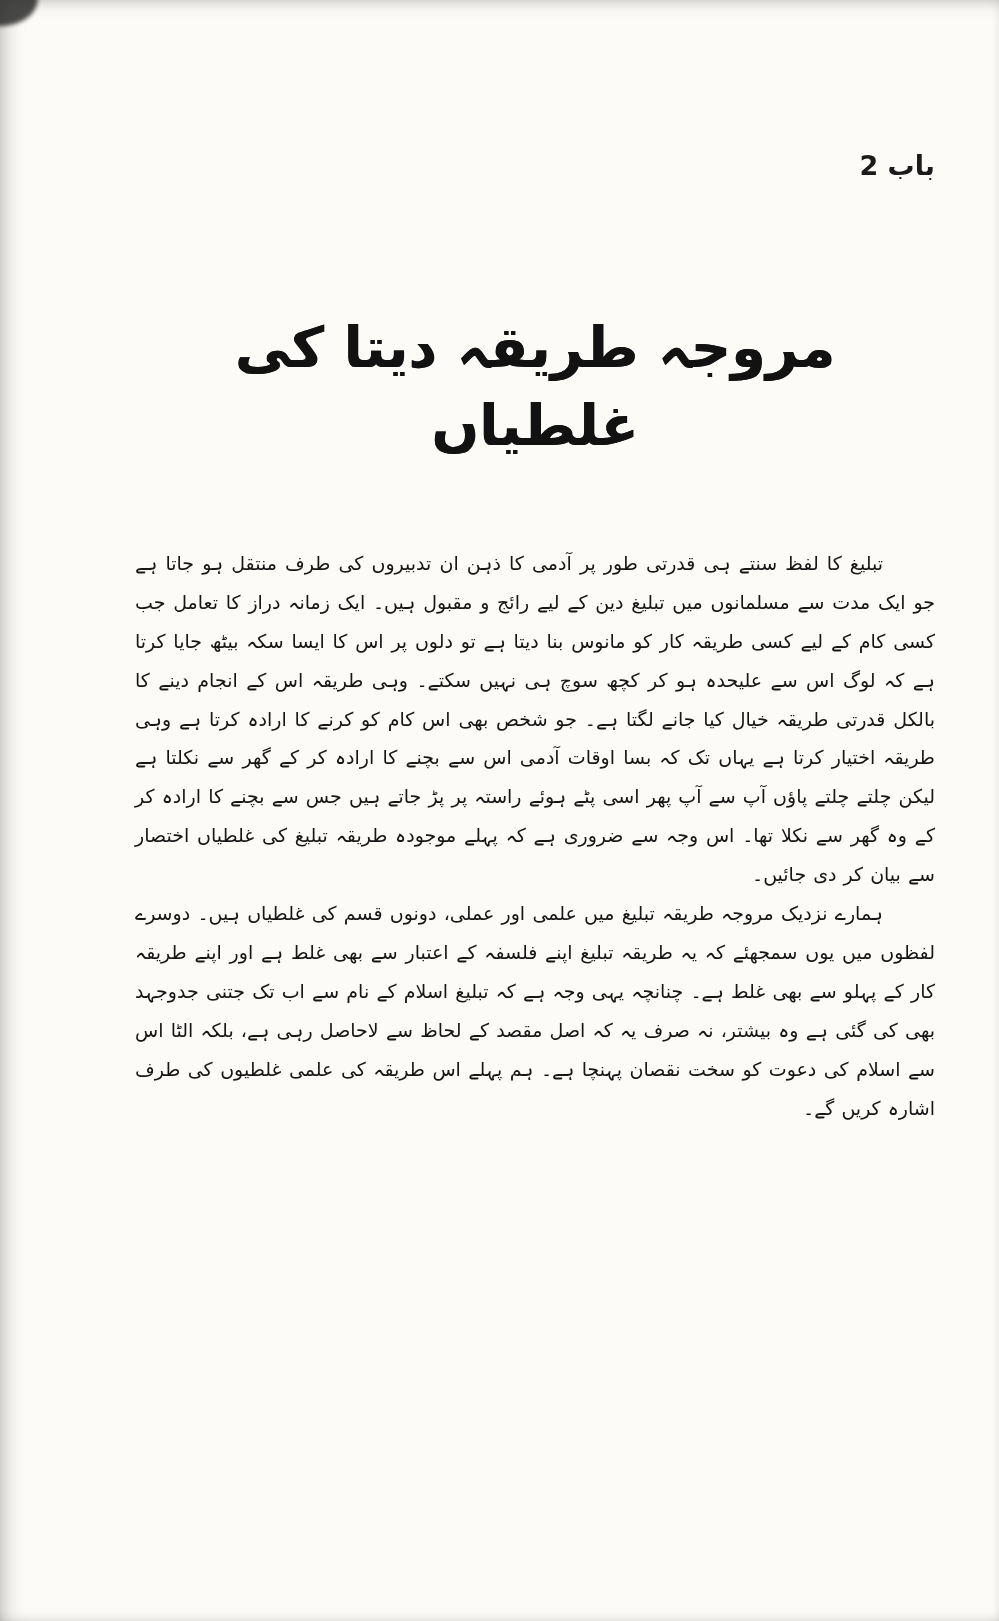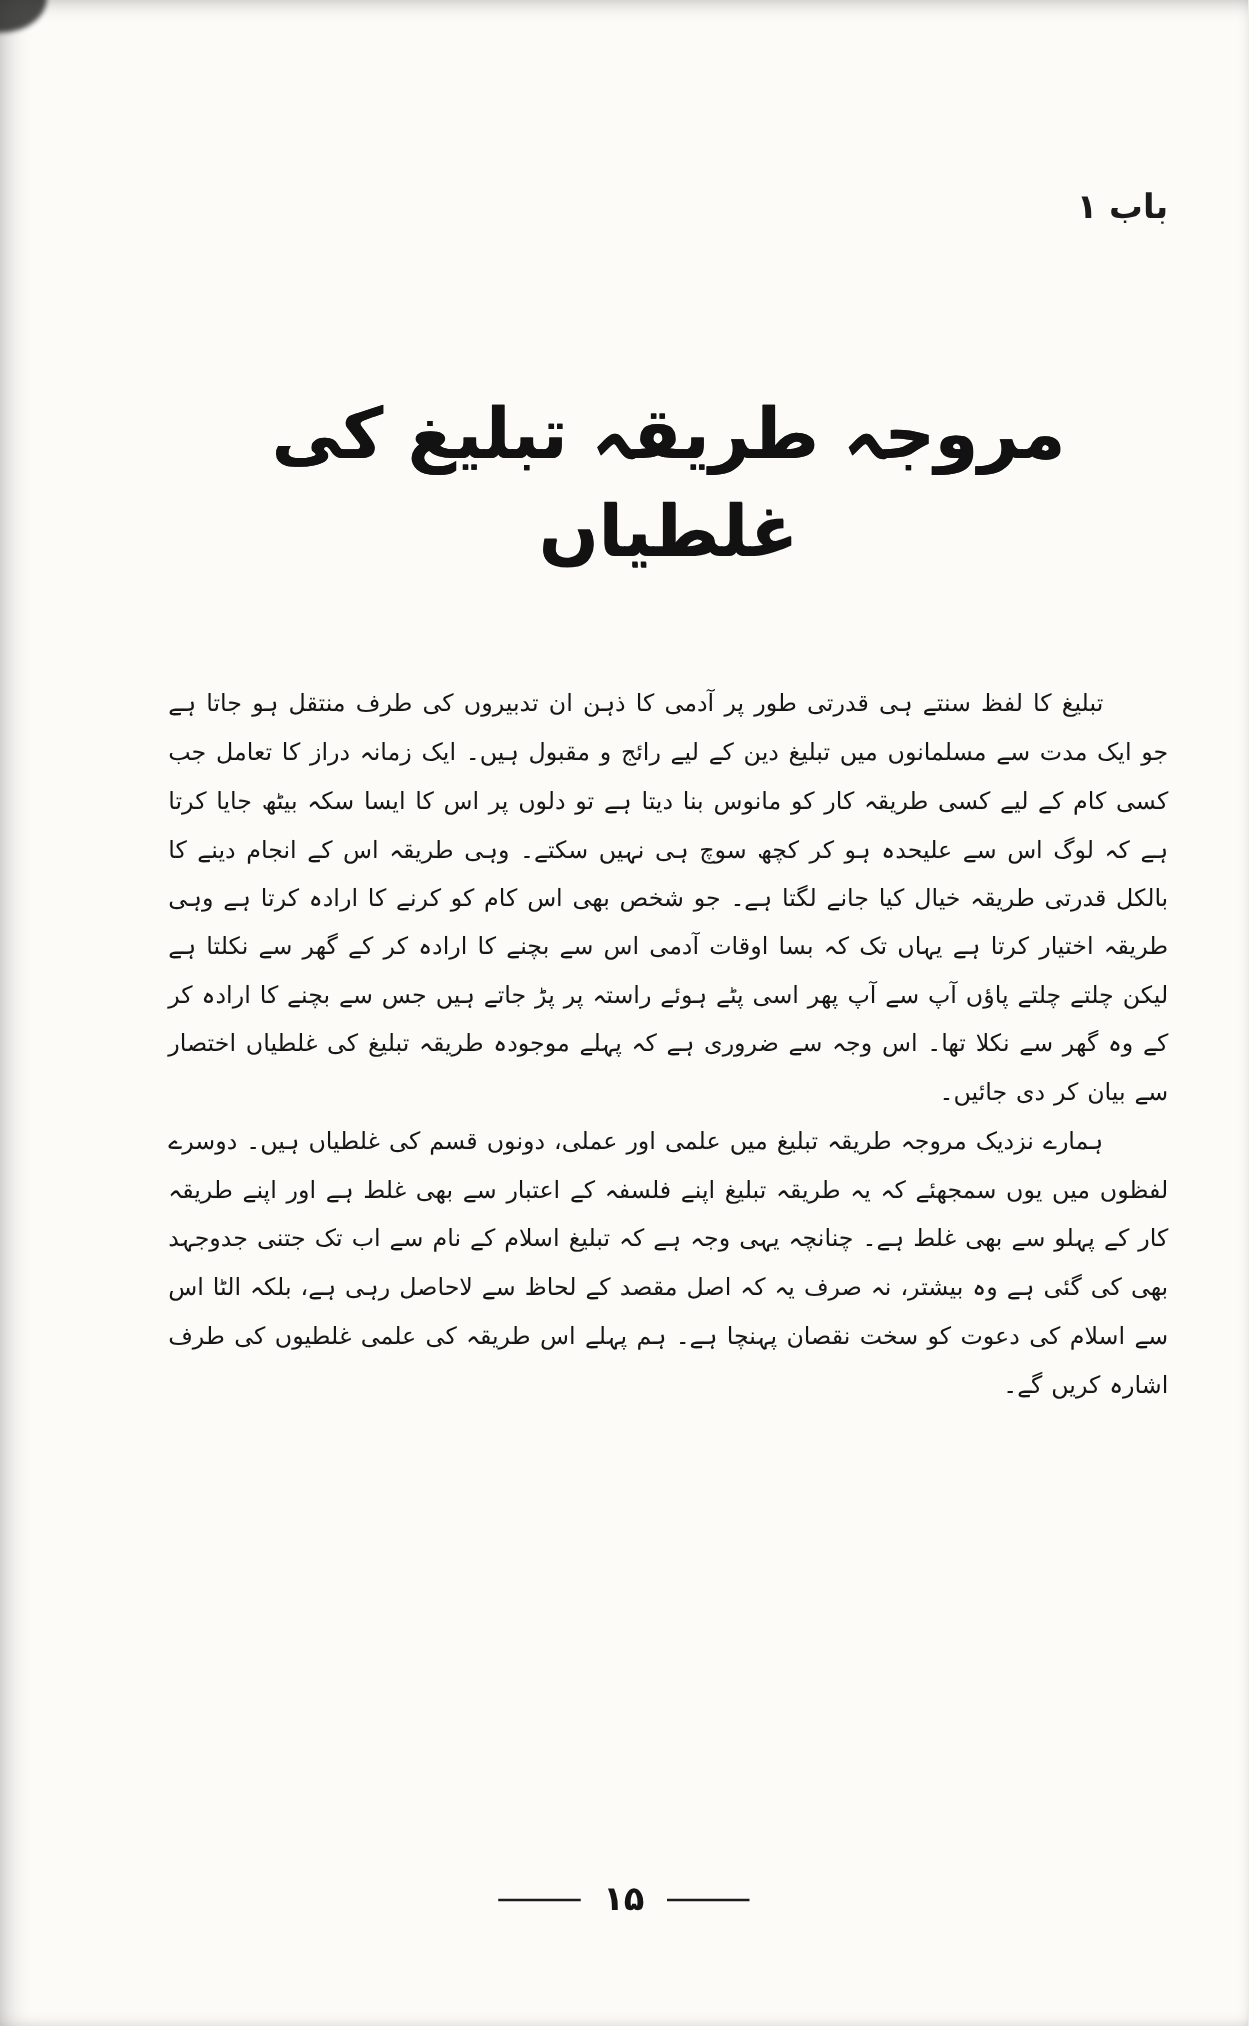--- a/index.html
+++ b/index.html
@@ -108,29 +108,24 @@
   </style>
 </head>
 <body>
 
 <div class="scan">
 
   <div class="artifact-corner"></div>
 
   <div class="page">
 
-    <div class="chapter">باب ۱</div>
+    <div class="chapter">باب 2</div>
 
-    <h1 class="title">مروجہ طریقہ تبلیغ کی غلطیاں</h1>
+    <h1 class="title">مروجہ طریقہ دیتا کی غلطیاں</h1>
 
     <div class="body-text">
       <p>تبلیغ کا لفظ سنتے ہی قدرتی طور پر آدمی کا ذہن ان تدبیروں کی طرف منتقل ہو جاتا ہے جو ایک مدت سے مسلمانوں میں تبلیغ دین کے لیے رائج و مقبول ہیں۔ ایک زمانہ دراز کا تعامل جب کسی کام کے لیے کسی طریقہ کار کو مانوس بنا دیتا ہے تو دلوں پر اس کا ایسا سکہ بیٹھ جایا کرتا ہے کہ لوگ اس سے علیحدہ ہو کر کچھ سوچ ہی نہیں سکتے۔ وہی طریقہ اس کے انجام دینے کا بالکل قدرتی طریقہ خیال کیا جانے لگتا ہے۔ جو شخص بھی اس کام کو کرنے کا ارادہ کرتا ہے وہی طریقہ اختیار کرتا ہے یہاں تک کہ بسا اوقات آدمی اس سے بچنے کا ارادہ کر کے گھر سے نکلتا ہے لیکن چلتے چلتے پاؤں آپ سے آپ پھر اسی پٹے ہوئے راستہ پر پڑ جاتے ہیں جس سے بچنے کا ارادہ کر کے وہ گھر سے نکلا تھا۔ اس وجہ سے ضروری ہے کہ پہلے موجودہ طریقہ تبلیغ کی غلطیاں اختصار سے بیان کر دی جائیں۔</p>
       <p>ہمارے نزدیک مروجہ طریقہ تبلیغ میں علمی اور عملی، دونوں قسم کی غلطیاں ہیں۔ دوسرے لفظوں میں یوں سمجھئے کہ یہ طریقہ تبلیغ اپنے فلسفہ کے اعتبار سے بھی غلط ہے اور اپنے طریقہ کار کے پہلو سے بھی غلط ہے۔ چنانچہ یہی وجہ ہے کہ تبلیغ اسلام کے نام سے اب تک جتنی جدوجہد بھی کی گئی ہے وہ بیشتر، نہ صرف یہ کہ اصل مقصد کے لحاظ سے لاحاصل رہی ہے، بلکہ الٹا اس سے اسلام کی دعوت کو سخت نقصان پہنچا ہے۔ ہم پہلے اس طریقہ کی علمی غلطیوں کی طرف اشارہ کریں گے۔</p>
     </div>
 
-    <div class="footer">
-      <span class="rule"></span>
-      <span class="pagenum">۱۵</span>
-      <span class="rule"></span>
-    </div>
 
   </div>
 </div>
 
 </body></html>

